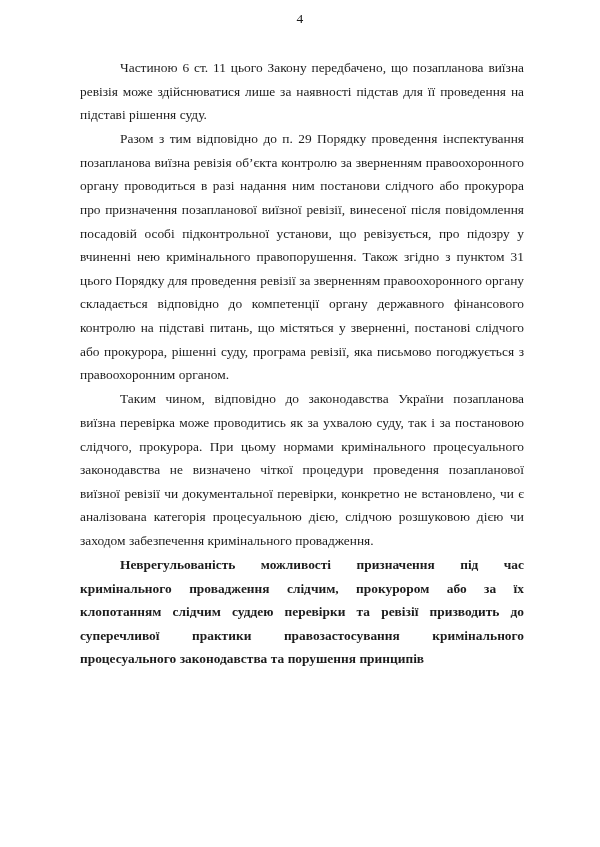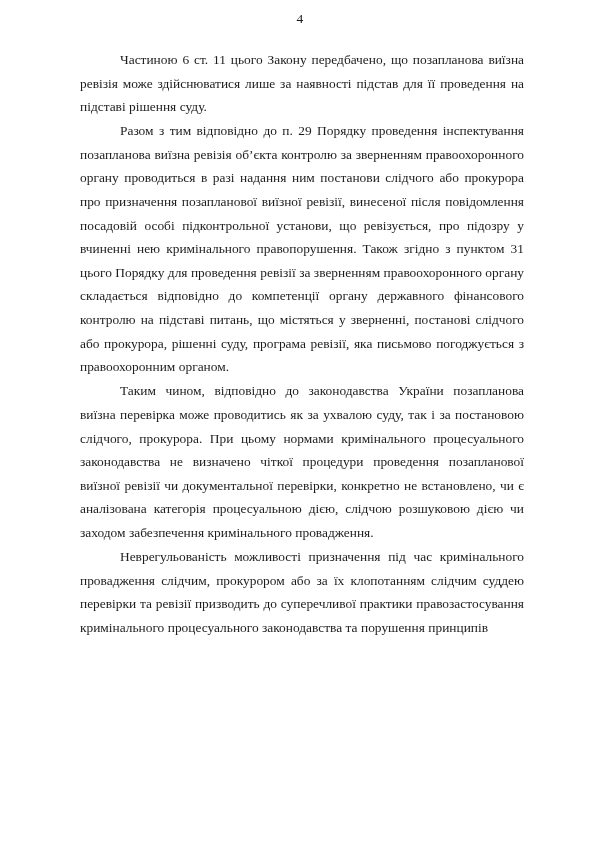--- a/index.html
+++ b/index.html
@@ -27,37 +27,38 @@
     left: 0;
     width: 600px;
     text-align: center;
     font-size: 13.5px;
     line-height: 1;
     color: #1b1b1b;
     letter-spacing: 0.2px;
   }
   .body-text {
     position: absolute;
-    top: 48px;
+    top: 56px;
     left: 80px;
     width: 444px;
   }
   .para {
     margin: 0 0 0.5px 0;
     text-indent: 40px;
     text-align: justify;
     text-justify: inter-word;
     font-size: 13.4px;
     line-height: 23.6px;
     color: #1c1c1c;
     word-spacing: 0.1px;
     hyphens: none;
   }
   .para:last-child {
     margin-bottom: 4px;
+    font-weight: bold;
   }
 </style>
 </head>
 <body>
 
 <div class="page">
 
   <div class="page-number">4</div>
 
   <div class="body-text">

